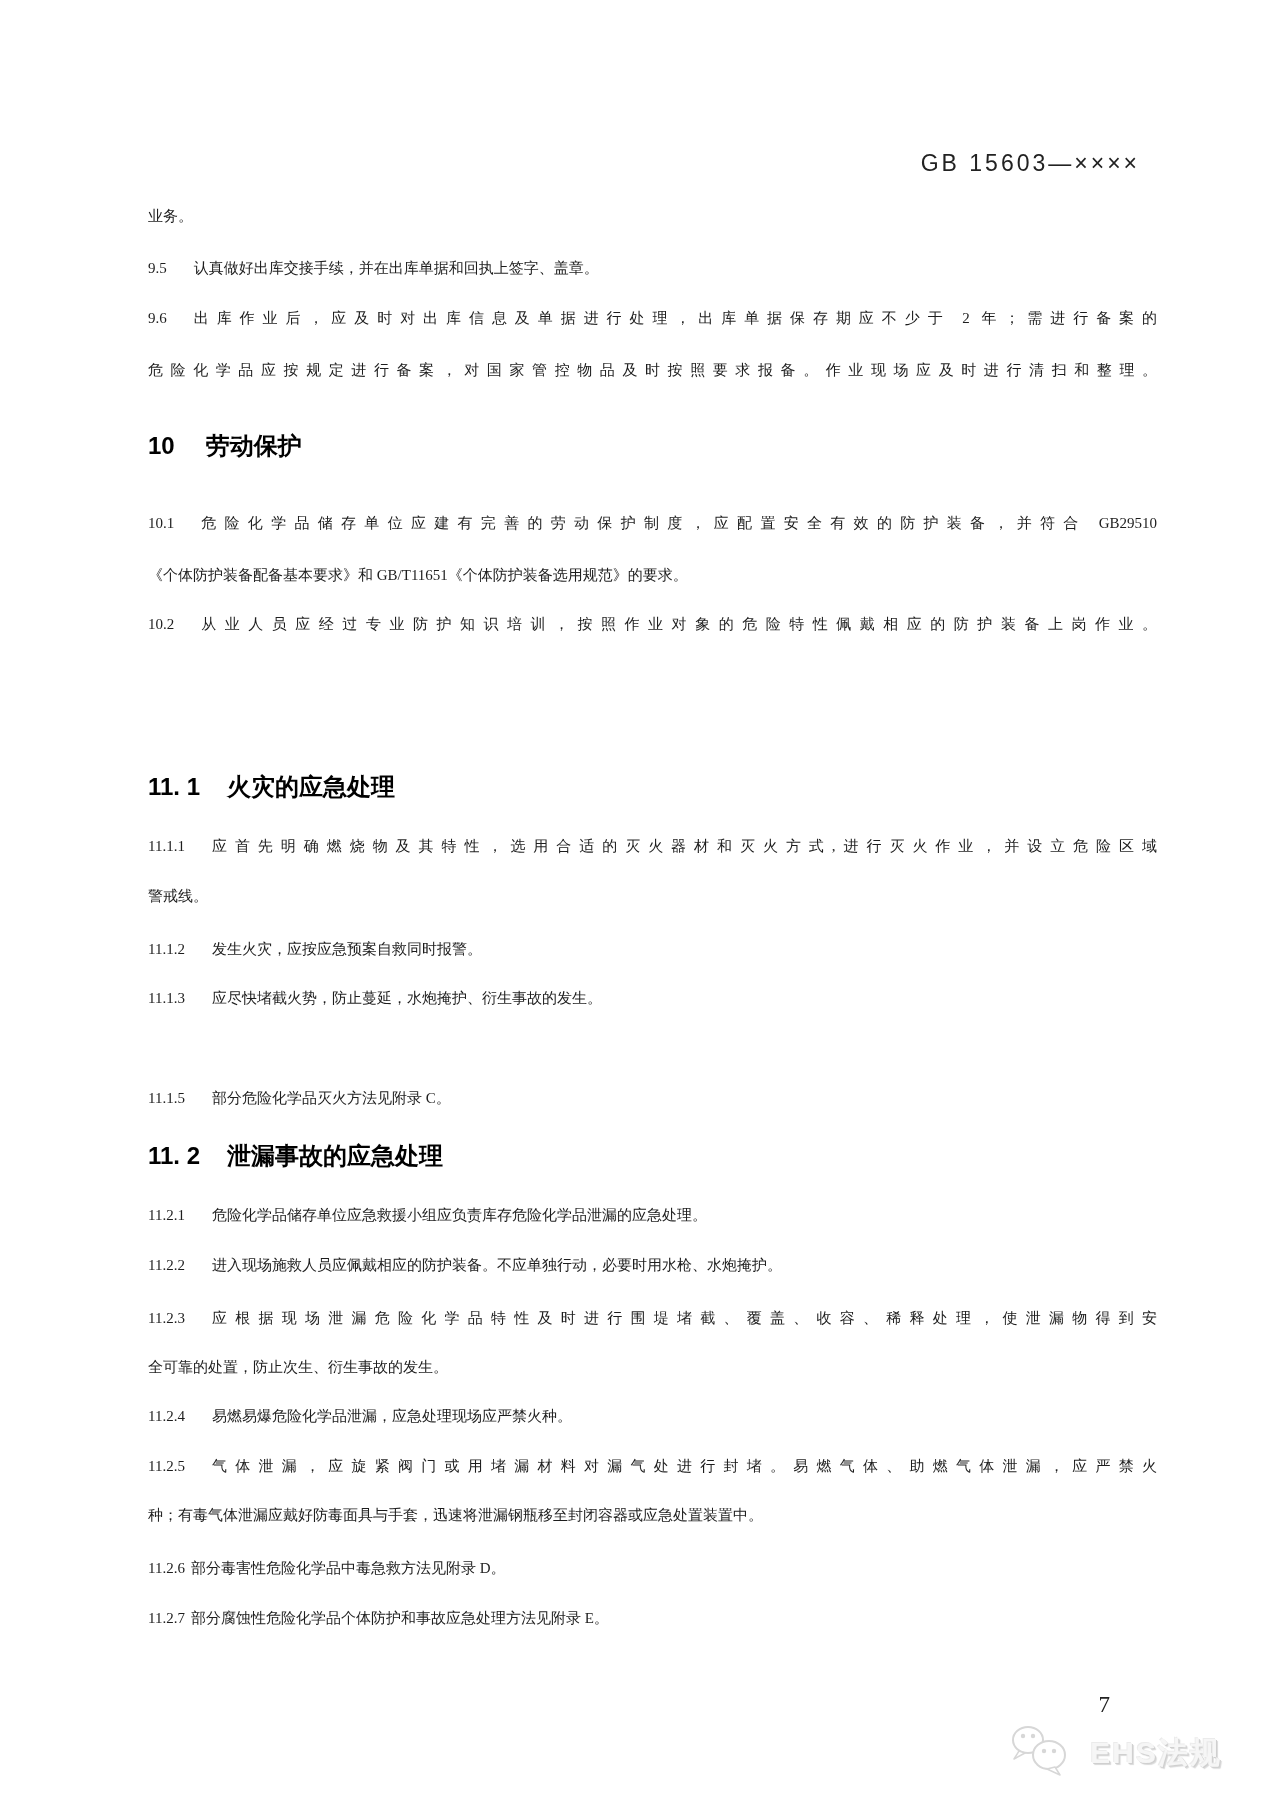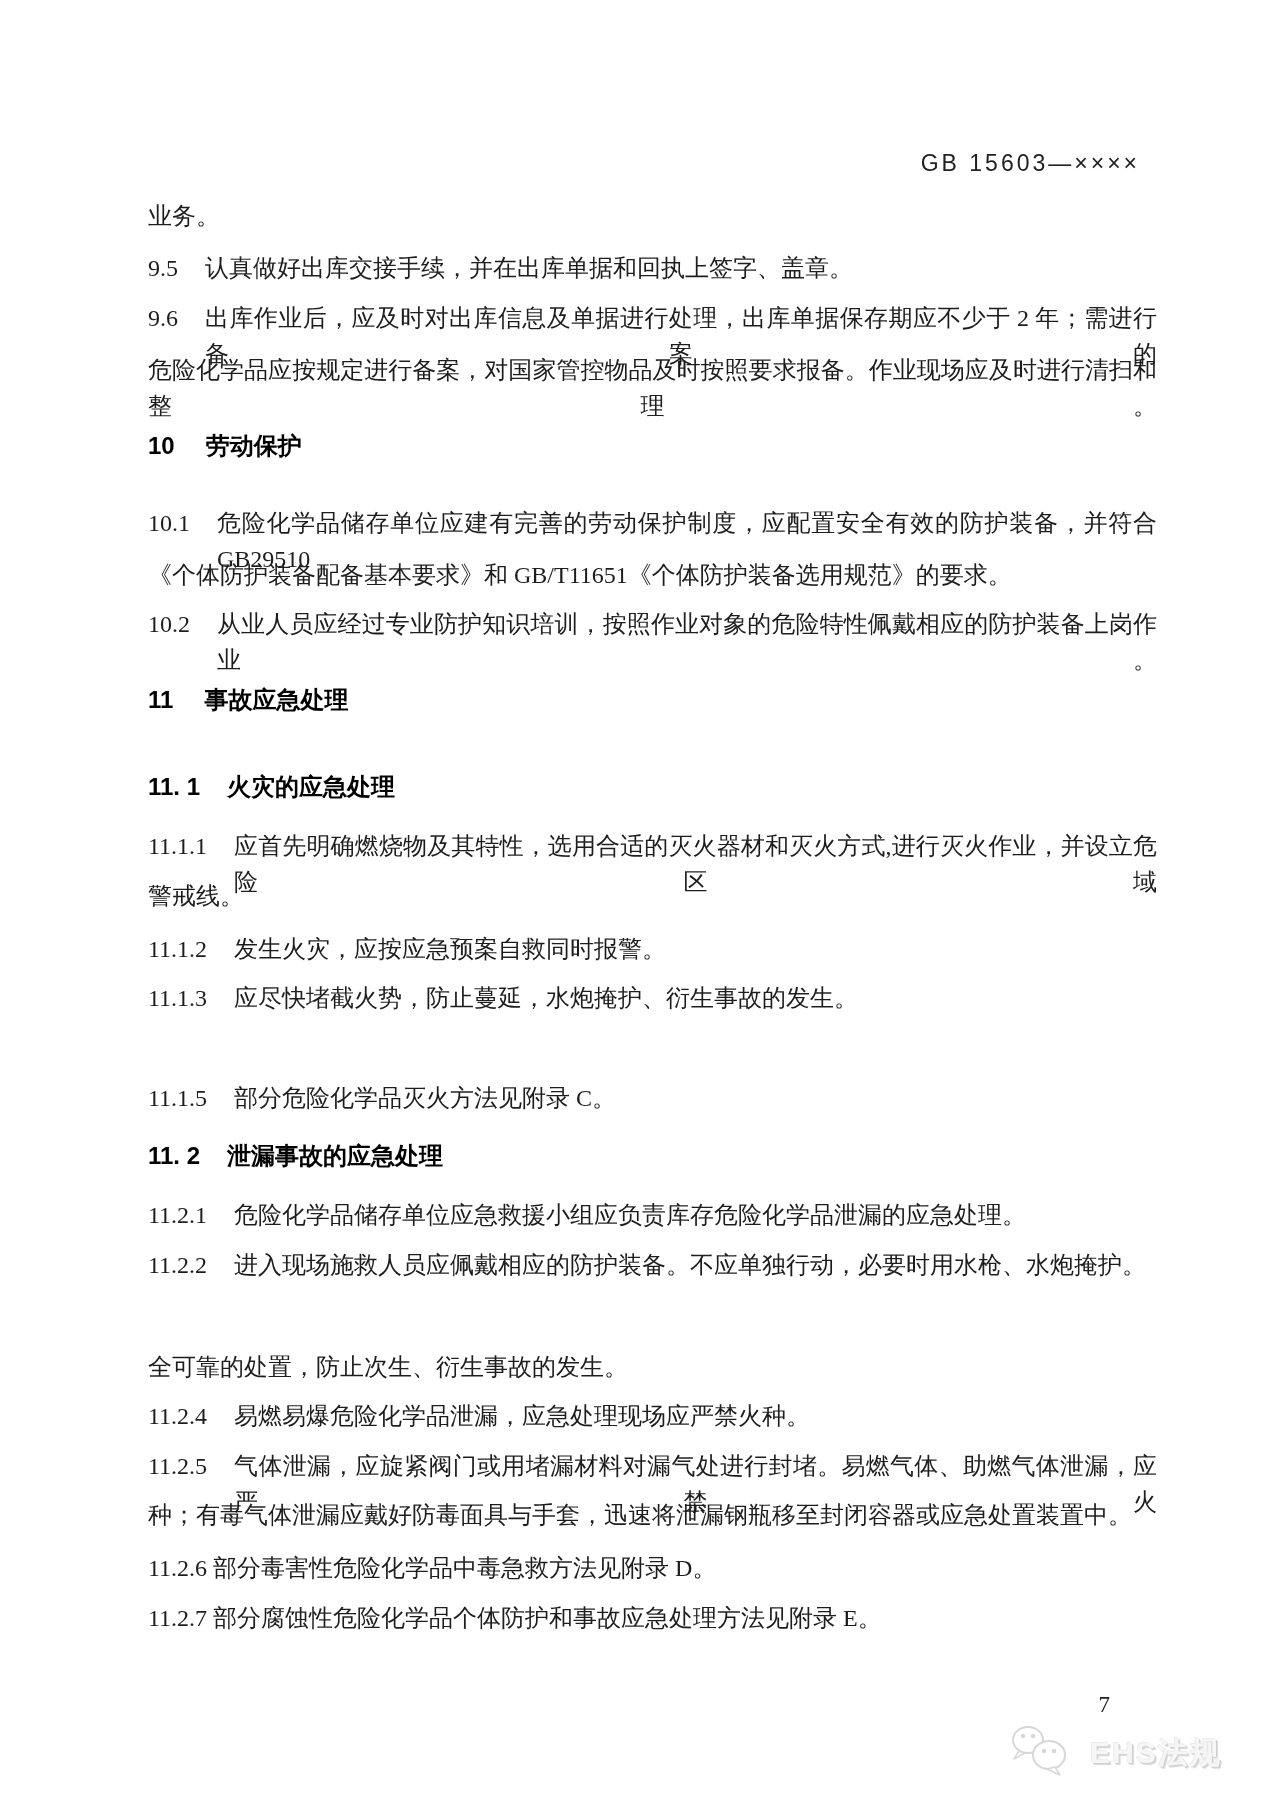--- a/index.html
+++ b/index.html
@@ -11,21 +11,21 @@
     color:#1d1d1d;
     overflow:hidden;
   }
   .hdr {
     position:absolute; top:150px; right:116px;
     font-family:"Liberation Sans","DejaVu Sans",sans-serif;
     font-size:23px; letter-spacing:3px; color:#222;
   }
   .ln {
     position:absolute; left:148px; width:1009px;
-    font-size:24px; line-height:36px;
+    font-size:15px; line-height:36px;
     white-space:nowrap;
   }
   .ln .num { display:inline-block; margin-right:27px; }
   .ln.tight .num { margin-right:6px; }
   .ln.full { display:flex; white-space:normal; }
   .ln.full .txt {
     flex:1; text-align:justify; text-align-last:justify;
     text-justify:inter-character;
   }
   .ln.h1, .ln.h2 {
@@ -76,21 +76,20 @@
       <span class="txt">危险化学品储存单位应建有完善的劳动保护制度，应配置安全有效的防护装备，并符合 GB29510</span>
     </div>
 
   <div class="ln" style="top:557px"><span class="txt">《个体防护装备配备基本要求》和 GB/T11651《个体防护装备选用规范》的要求。</span></div>
 
   <div class="ln full" style="top:606px">
       <span class="num">10.2</span>
       <span class="txt">从业人员应经过专业防护知识培训，按照作业对象的危险特性佩戴相应的防护装备上岗作业。</span>
     </div>
 
-  <div class="ln h1" style="top:682px"><span class="num">11</span><span class="txt">事故应急处理</span></div>
 
   <div class="ln h2" style="top:769px"><span class="num">11. 1</span><span class="txt">火灾的应急处理</span></div>
 
   <div class="ln full" style="top:828px">
       <span class="num">11.1.1</span>
       <span class="txt">应首先明确燃烧物及其特性，选用合适的灭火器材和灭火方式,进行灭火作业，并设立危险区域</span>
     </div>
 
   <div class="ln" style="top:878px"><span class="txt">警戒线。</span></div>
 
@@ -100,20 +99,24 @@
 
 
   <div class="ln" style="top:1080px"><span class="num">11.1.5</span><span class="txt">部分危险化学品灭火方法见附录 C。</span></div>
 
   <div class="ln h2" style="top:1138px"><span class="num">11. 2</span><span class="txt">泄漏事故的应急处理</span></div>
 
   <div class="ln" style="top:1197px"><span class="num">11.2.1</span><span class="txt">危险化学品储存单位应急救援小组应负责库存危险化学品泄漏的应急处理。</span></div>
 
   <div class="ln" style="top:1247px"><span class="num">11.2.2</span><span class="txt">进入现场施救人员应佩戴相应的防护装备。不应单独行动，必要时用水枪、水炮掩护。</span></div>
 
+  <div class="ln full" style="top:1300px">
+      <span class="num">11.2.3</span>
+      <span class="txt">应根据现场泄漏危险化学品特性及时进行围堤堵截、覆盖、收容、稀释处理，使泄漏物得到安</span>
+    </div>
 
   <div class="ln" style="top:1349px"><span class="txt">全可靠的处置，防止次生、衍生事故的发生。</span></div>
 
   <div class="ln" style="top:1398px"><span class="num">11.2.4</span><span class="txt">易燃易爆危险化学品泄漏，应急处理现场应严禁火种。</span></div>
 
   <div class="ln full" style="top:1448px">
       <span class="num">11.2.5</span>
       <span class="txt">气体泄漏，应旋紧阀门或用堵漏材料对漏气处进行封堵。易燃气体、助燃气体泄漏，应严禁火</span>
     </div>
 

